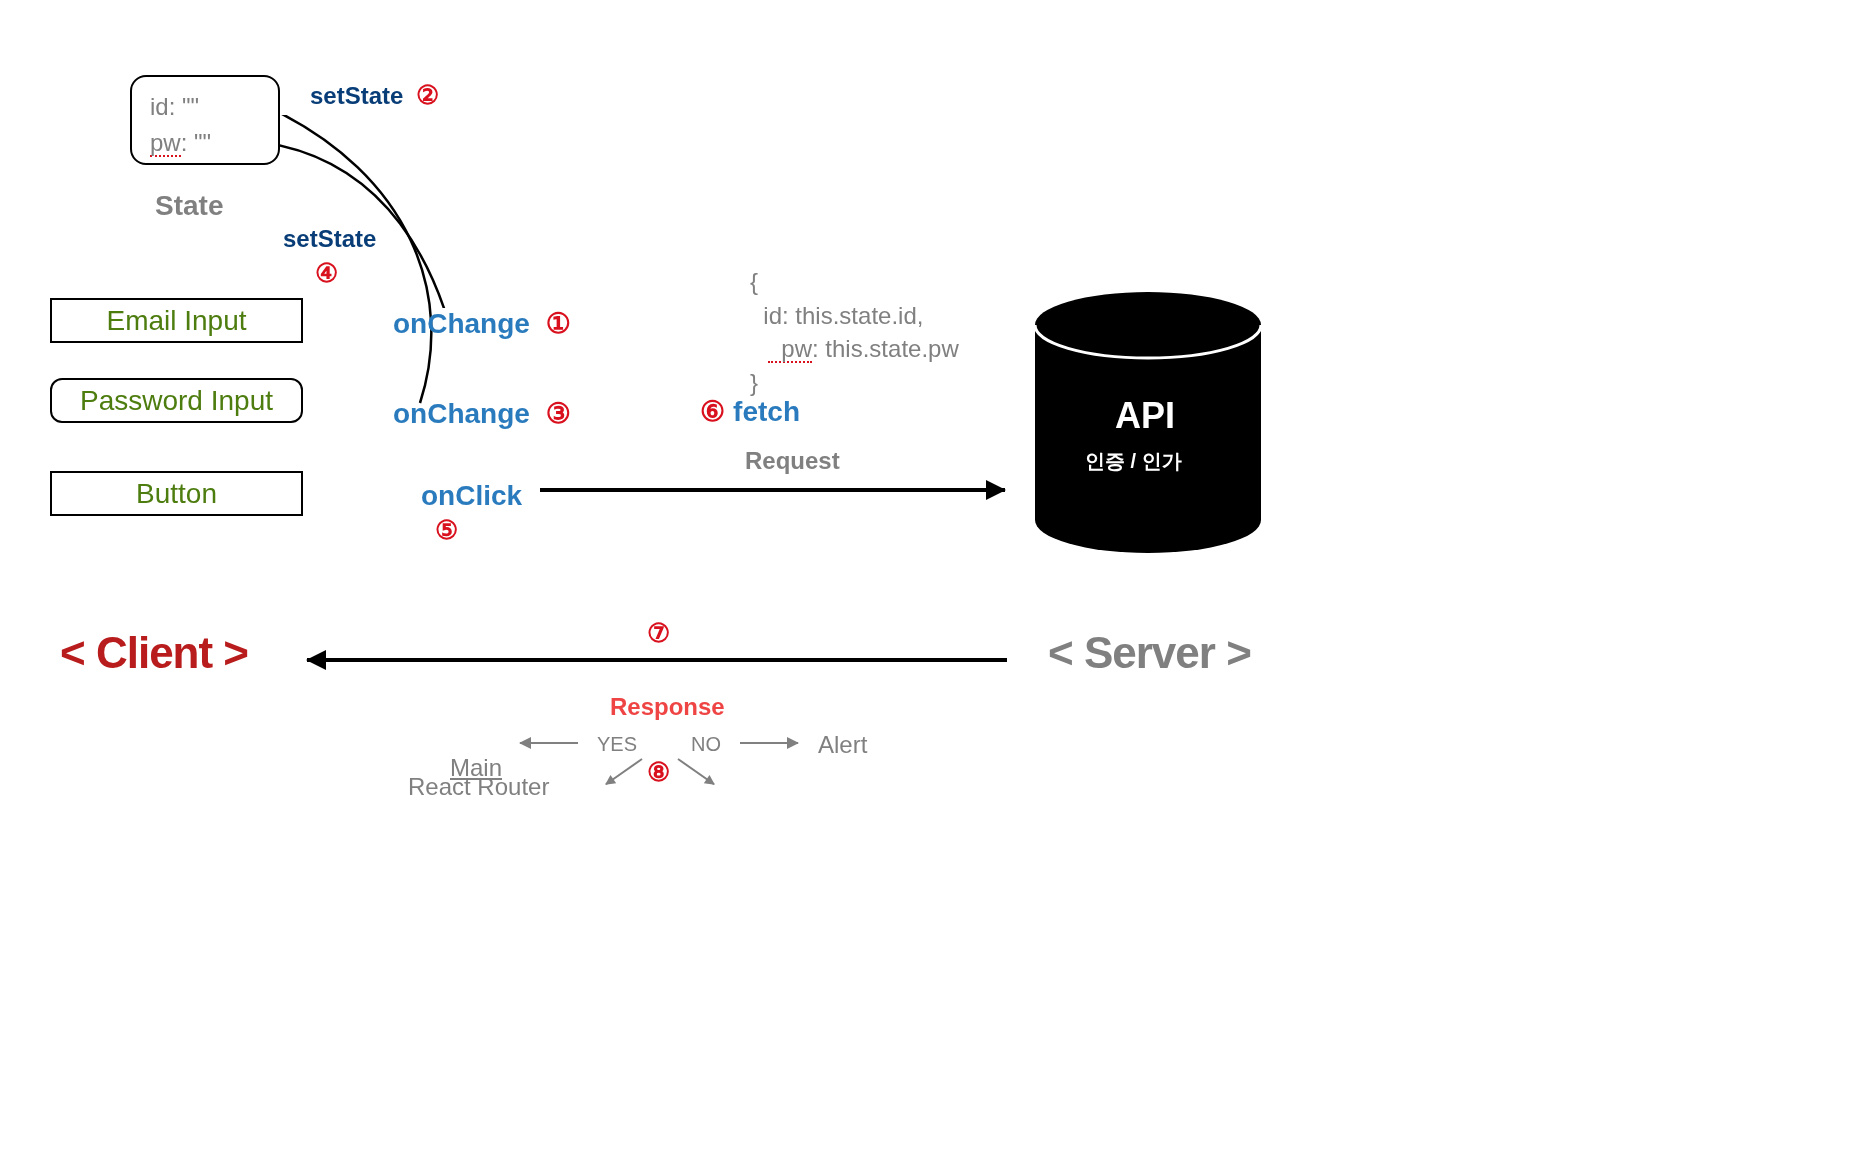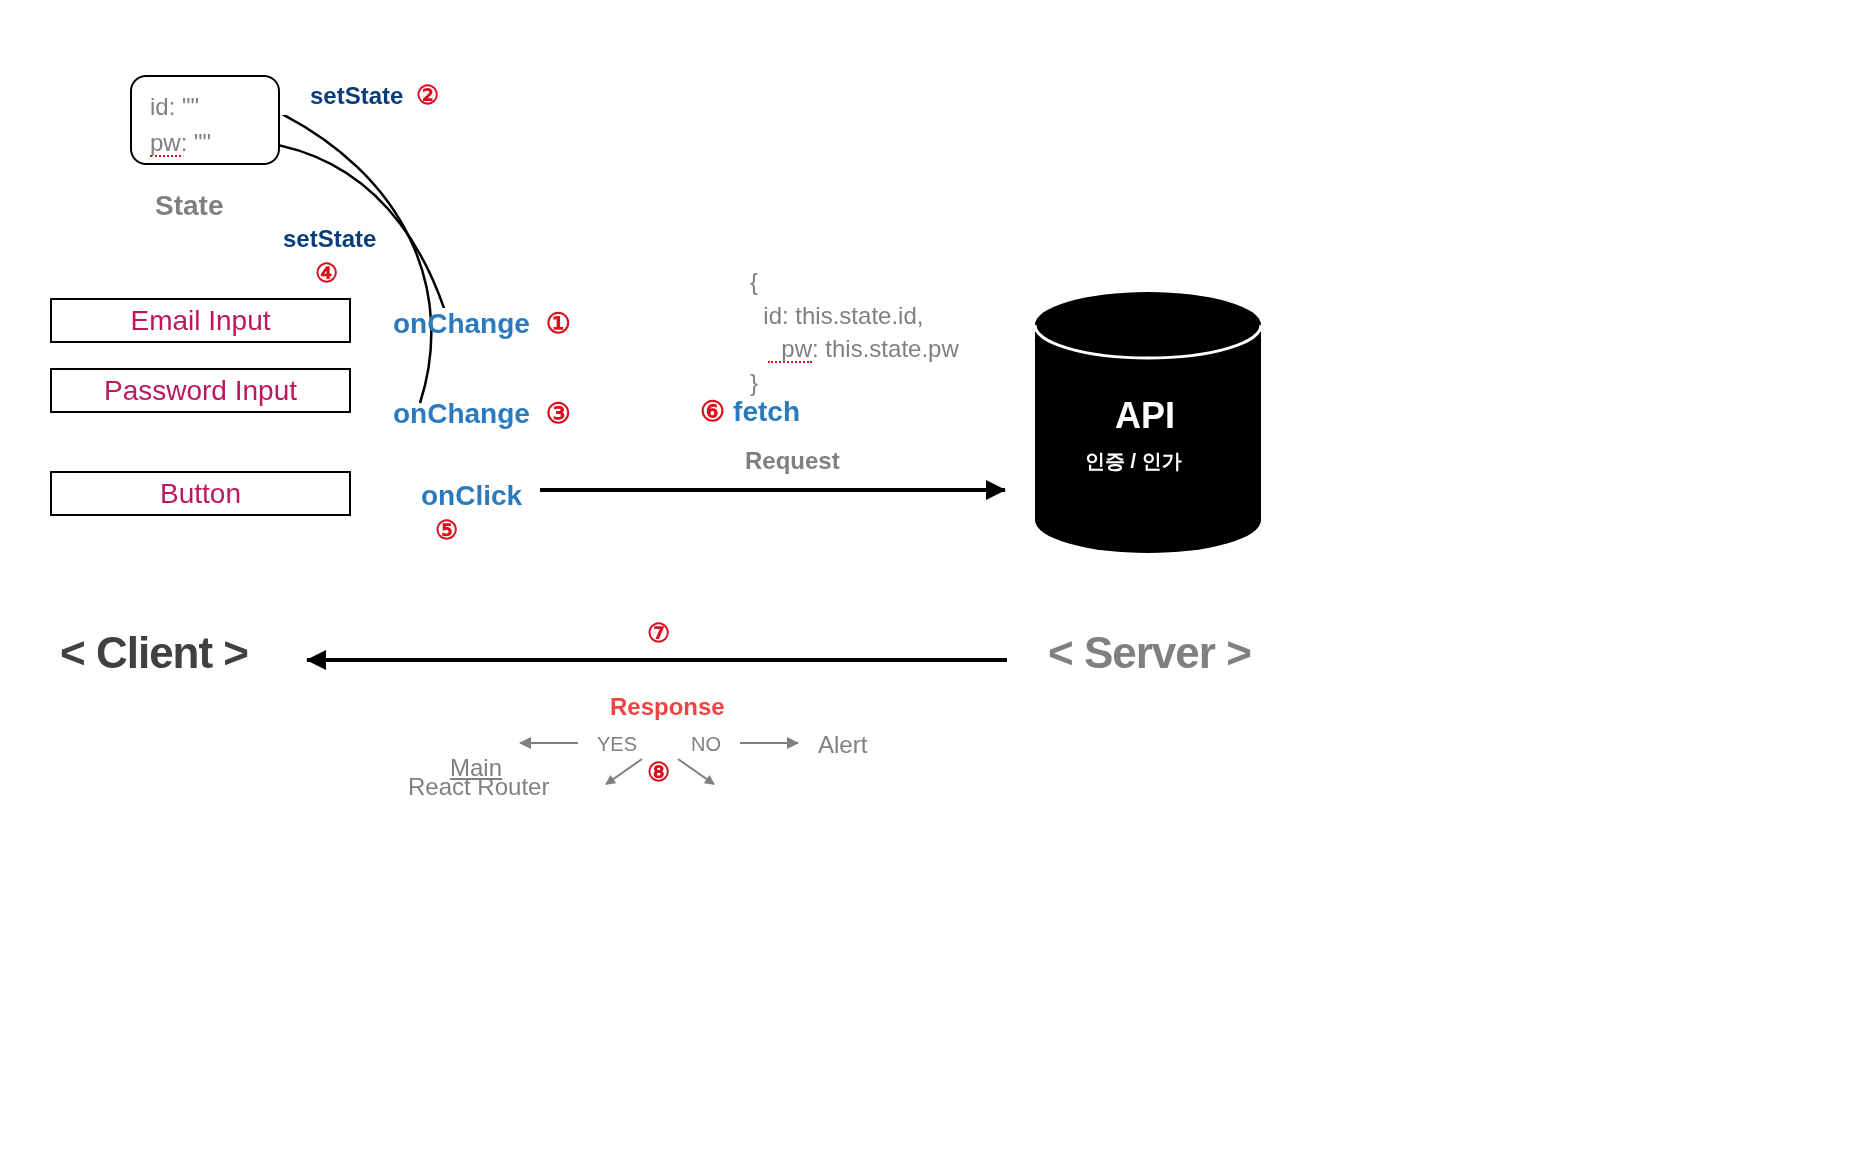--- a/index.html
+++ b/index.html
@@ -12,23 +12,23 @@
     
     .state-label { left: 155px; top: 190px; color: #808080; font-weight: 700; font-size: 28px; }
     
     
     .setstate-2 { left: 310px; top: 80px; font-weight: 700; color: #083d77; font-size: 24px; text-align: center; }
     .setstate-2 .num { color: #d9101d; margin-left: 6px; font-size: 26px; }
     .setstate-4 { left: 283px; top: 225px; font-weight: 700; color: #083d77; font-size: 24px; }
     .setstate-4-num { left: 315px; top: 258px; color: #d9101d; font-weight: 700; font-size: 26px; }
     
     
-    .input-box { left: 50px; width: 301px; height: 45px; border: 2.5px solid #000; display:flex; align-items:center; justify-content:center; color:#be185d; font-size: 28px; }
+    .input-box { left: 50px; width: 253px; height: 45px; border: 2.5px solid #000; display:flex; align-items:center; justify-content:center; color:#4d7c0f; font-size: 28px; }
     .email-box { top: 298px; }
-    .password-box { top: 368px; }
+    .password-box { top: 378px; border-radius: 12px; }
     .button-box { top: 471px; }
     
     
     .onchange-1 { left: 393px; top: 307px; color:#2a7bbd; font-weight:700; font-size:28px; }
     .onchange-1 .num { color:#d9101d; margin-left:8px;}
     .onchange-3 { left: 393px; top: 397px; color:#2a7bbd; font-weight:700; font-size:28px; }
     .onchange-3 .num { color:#d9101d; margin-left:8px;}
     .onclick-5 { left: 393px; top: 480px; color:#2a7bbd; font-weight:700; font-size:28px;margin-left:28px; }
     .onclick-5-num { left: 435px; top: 515px; color:#d9101d; font-weight:700; font-size:26px; }
     
@@ -45,21 +45,21 @@
     
     .db { left: 1033px; top: 290px; width: 230px; height: 265px; }
     .api-label { left: 1115px; top: 395px; color:#fff; font-weight:700; font-size:36px; }
     .api-sub { left: 1085px; top: 448px; color:#fff; font-weight:700; font-size:20px; }
     
     
     .arrow-right { left: 540px; top: 488px; width: 465px; height: 4px; background:#000;}
     .arrow-right::after{content:"";position:absolute;right:-1px;top:-8px;border-left:20px solid #000;border-top:10px solid transparent;border-bottom:10px solid transparent;}
     
     
-    .client-label { left: 60px; top: 628px; color:#404040; font-weight:800; font-size:44px; letter-spacing: -1px;}
+    .client-label { left: 60px; top: 628px; color:#b91c1c; font-weight:800; font-size:44px; letter-spacing: -1px;}
     .server-label { left: 1048px; top: 628px; color:#808080; font-weight:800; font-size:44px; letter-spacing: -1px;}
     
     
     .arrow-left { left: 307px; top: 658px; width: 700px; height: 4px; background:#000;}
     .arrow-left::before{content:"";position:absolute;left:-1px;top:-8px;border-right:20px solid #000;border-top:10px solid transparent;border-bottom:10px solid transparent;}
     .resp-7 { left: 647px; top: 618px; color:#d9101d; font-weight:700; font-size:26px;}
     .resp-label { left:610px; top:693px; color:#ef4444; font-weight:700; font-size:24px;}
     
     
     .yes-lbl { left:597px; top:733px; color:#808080; font-size:20px;}

